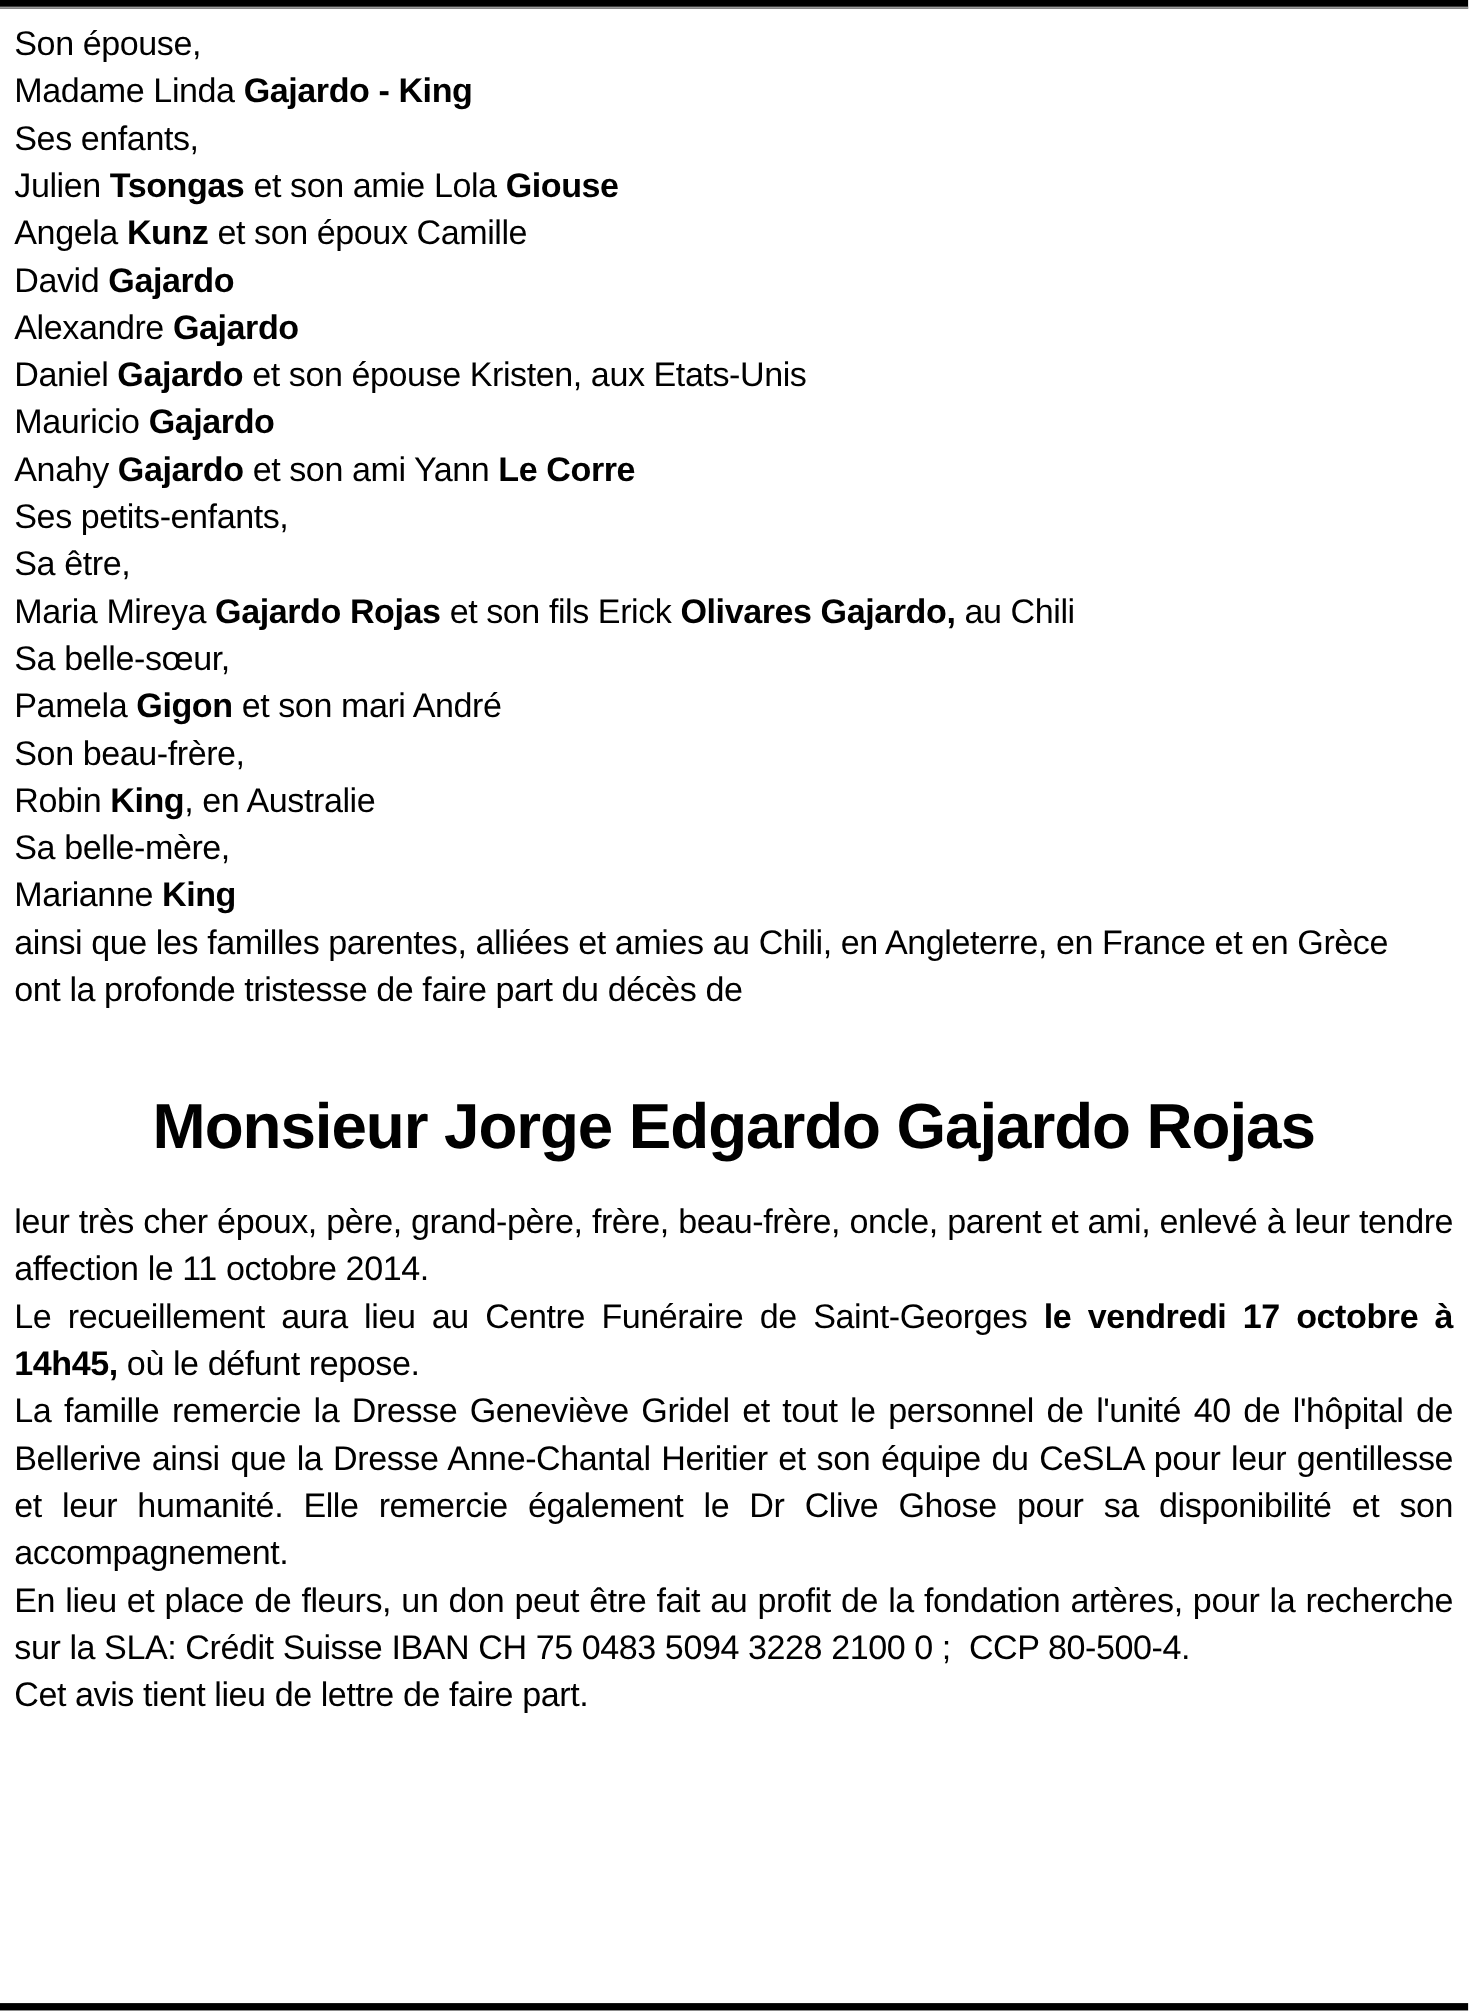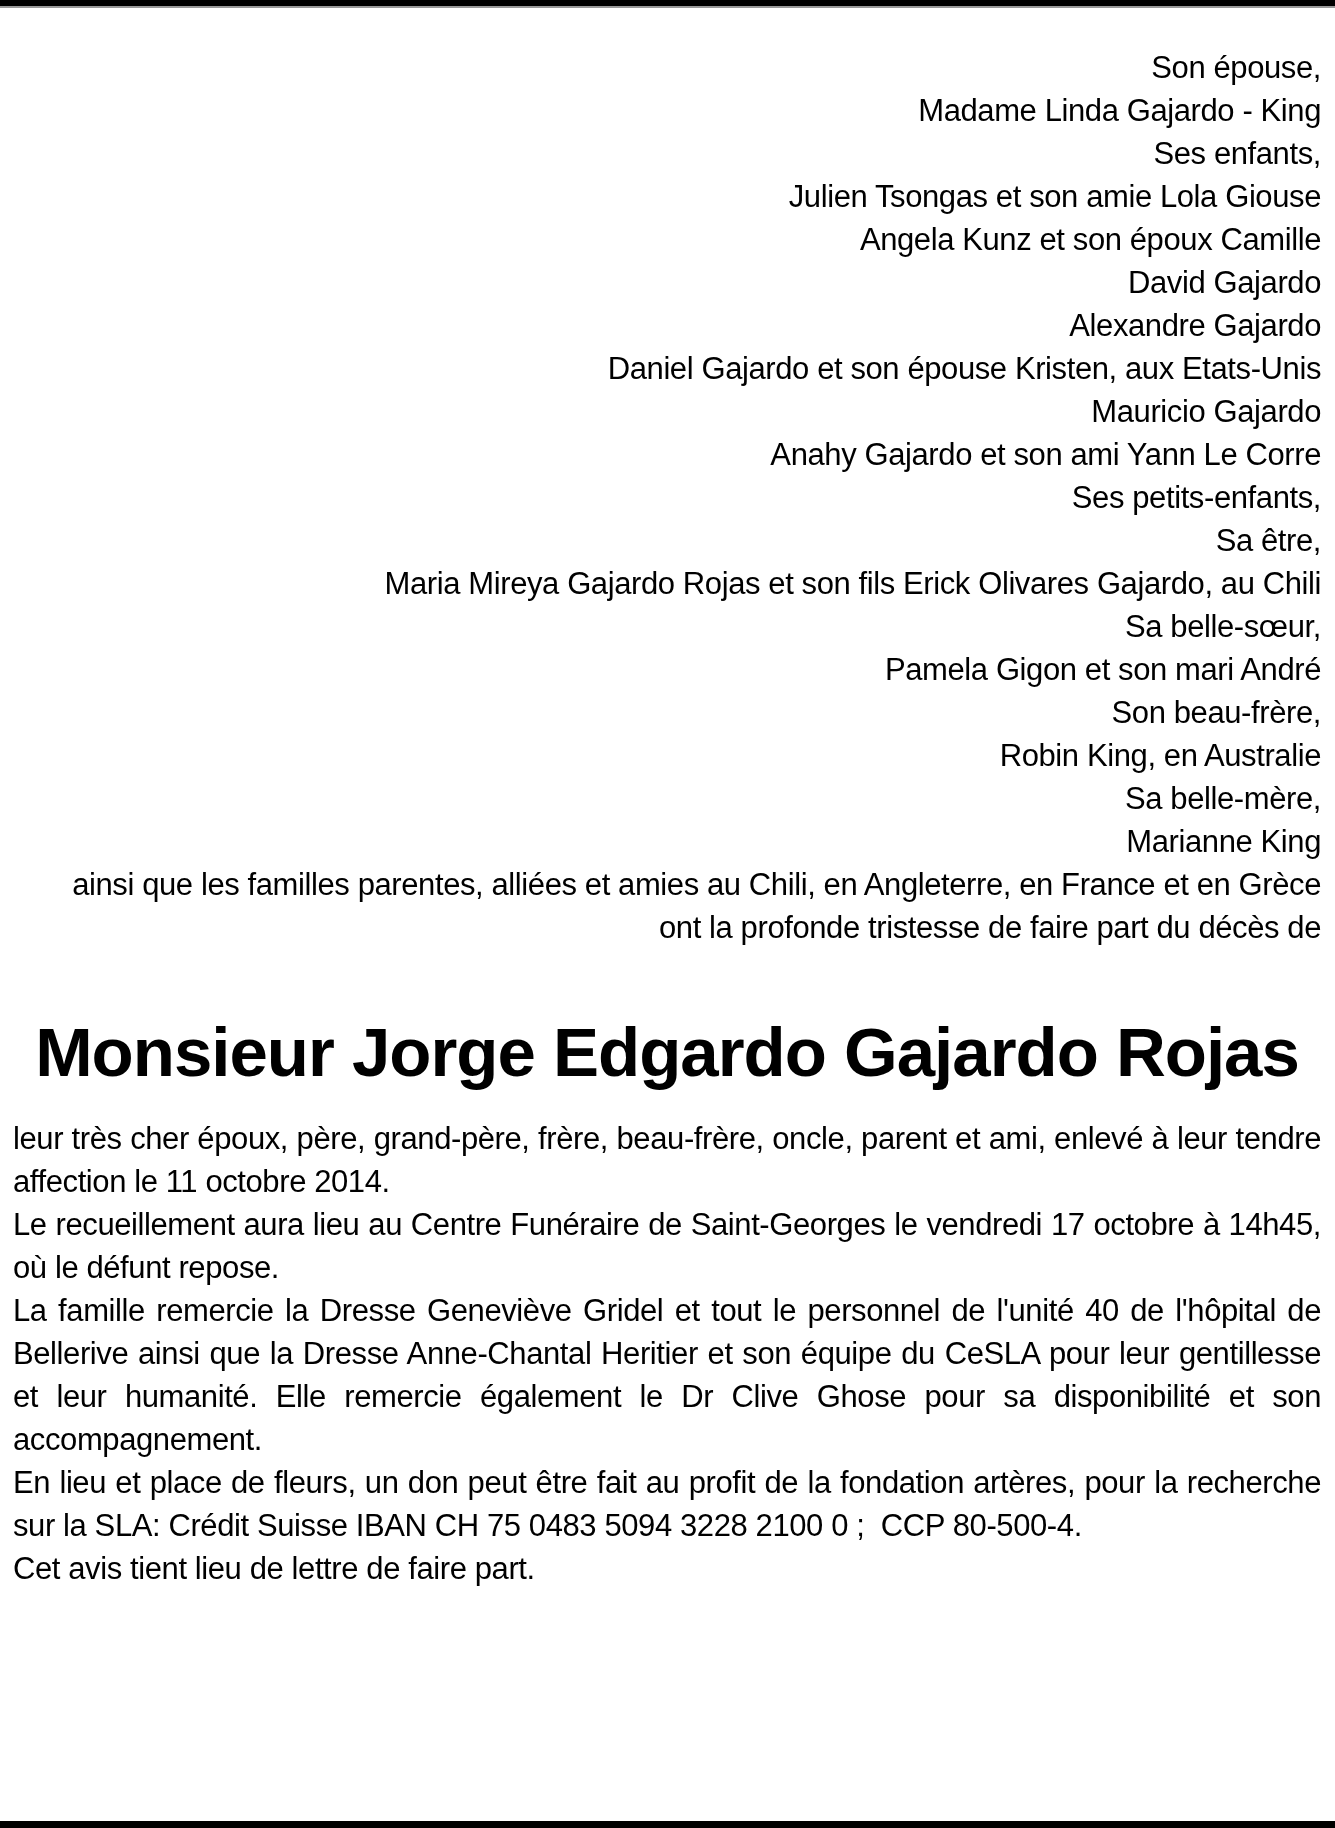--- a/index.html
+++ b/index.html
@@ -31,37 +31,36 @@
     bottom: 0;
     height: 7px;
   }
   .content {
     position: absolute;
     top: 8px;
     left: 13px;
     width: 1308px;
   }
   .family {
-    margin-top: 38px;
-    text-align: right;
+    margin-top: 10px;
   }
   .family .line,
   .paragraphs .line {
     font-size: 31px;
     line-height: 43px;
     letter-spacing: -0.4px;
     white-space: normal;
   }
   .family .line b,
   .paragraphs .line b {
-    font-weight: normal;
+    font-weight: bold;
   }
   .deceased {
     margin: 68px 0 0 0;
-    font-size: 69px;
+    font-size: 58px;
     line-height: 72px;
     font-weight: bold;
     letter-spacing: -1px;
     text-align: center;
     white-space: nowrap;
   }
   .paragraphs {
     margin-top: 28px;
   }
   .paragraphs .line.justify {

